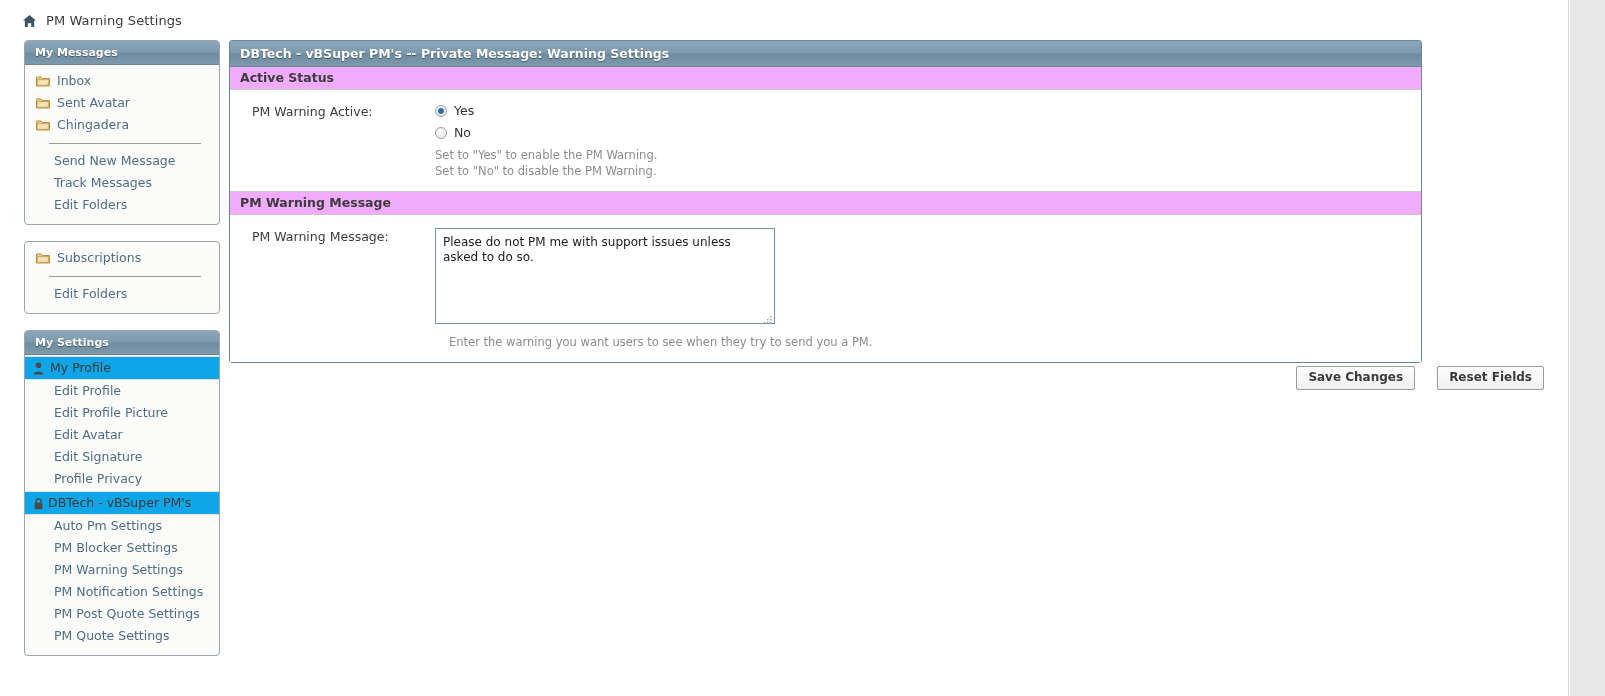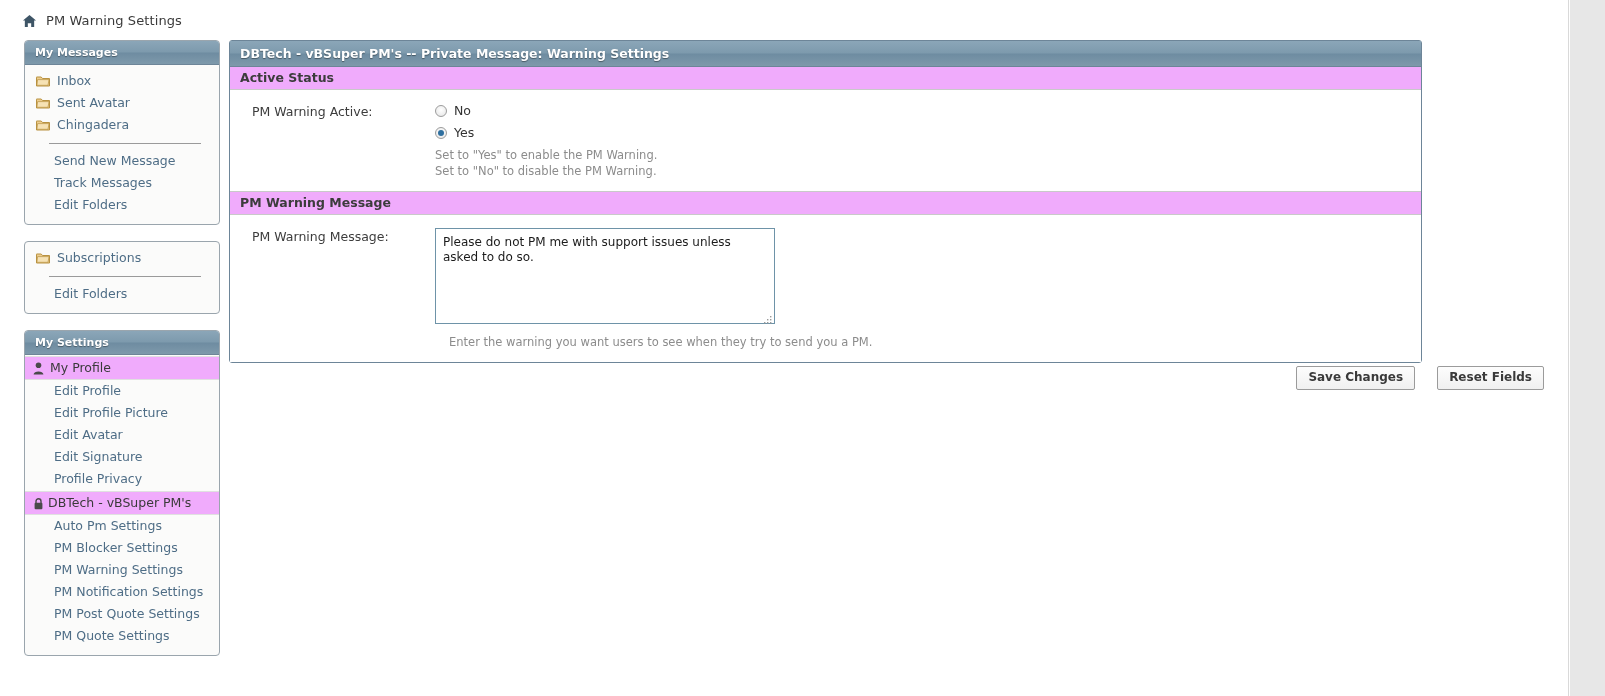--- a/index.html
+++ b/index.html
@@ -92,21 +92,21 @@
   .nav-sub { padding-left: 29px; }
   .folder-icon { width: 14px; height: 12px; margin-right: 7px; display: block; flex: 0 0 auto; }
   .nav-divider {
     height: 1px;
     background: #9a9a9a;
     margin: 7px 18px 6px 24px;
   }
 
   
   .nav-row.selected {
-    background: #f0abfc;
+    background: #0ea5e9;
     border-top: 1px solid #e0e0e0;
     border-bottom: 1px solid #e0e0e0;
     padding-left: 8px;
     margin-top: 1px;
   }
   .nav-row.selected .nav-text {
     color: #3a3a3a;
     font-size: 12.5px;
   }
   .person-icon { width: 11px; height: 13px; margin-right: 6px; display: block; flex: 0 0 auto;}
@@ -385,26 +385,26 @@
   <div id="main">
 
     <div id="main-head">DBTech - vBSuper PM's -- Private Message: Warning Settings</div>
 
     <div class="section-head">Active Status</div>
     <div class="field-block">
       <div class="field-row">
         <div class="field-label">PM Warning Active:</div>
         <div class="field-control">
           <div class="radio-line">
+            <span class="radio checked"></span>
+            <span class="radio-label">Yes</span>
+          </div>
+          <div class="radio-line">
             <span class="radio"></span>
             <span class="radio-label">No</span>
-          </div>
-          <div class="radio-line">
-            <span class="radio checked"></span>
-            <span class="radio-label">Yes</span>
           </div>
           <div class="hint">
             <div>Set to "Yes" to enable the PM Warning.</div>
             <div>Set to "No" to disable the PM Warning.</div>
           </div>
         </div>
       </div>
     </div>
 
     <div class="section-head">PM Warning Message</div>

